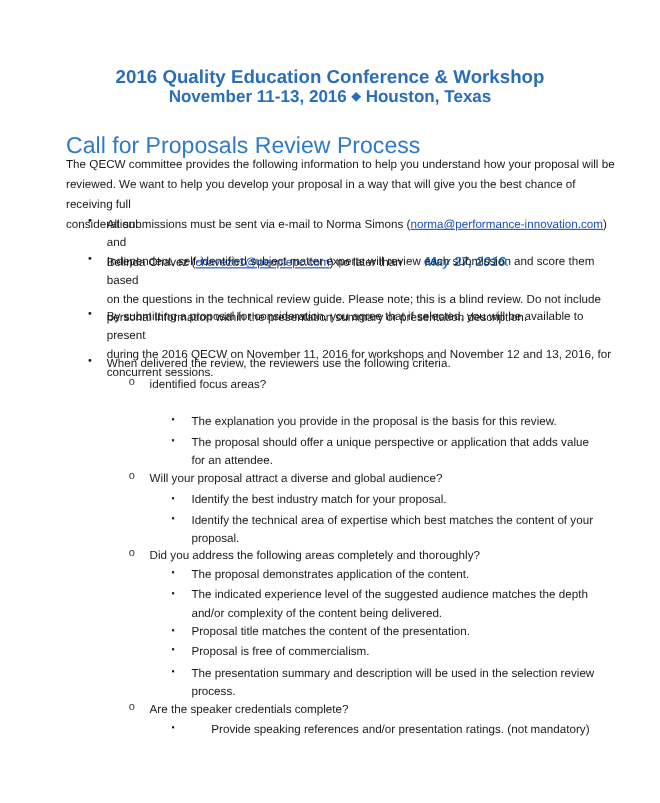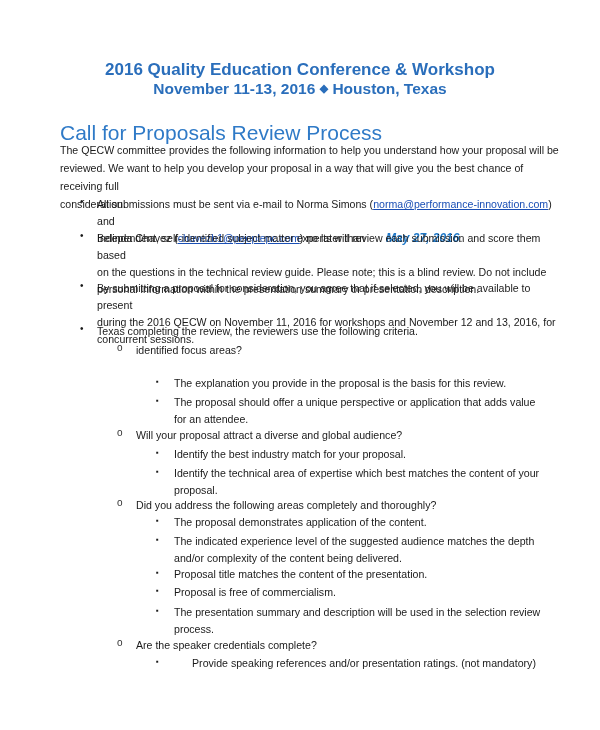--- a/index.html
+++ b/index.html
@@ -56,21 +56,21 @@
   </div>
 
   <span class="b1" style="top:280px;">•</span>
   <div class="row t1" style="top:280px;">
     <div>By submitting a proposal for consideration, you agree that if selected, you will be available to present</div>
     <div>during the 2016 QECW on November 11, 2016 for workshops and November 12 and 13, 2016, for</div>
     <div>concurrent sessions.</div>
   </div>
 
   <span class="b1" style="top:323px;">•</span>
-  <div class="row t1" style="top:323px;">Texas completing the review, the reviewers use the following criteria.</div>
+  <div class="row t1" style="top:323px;">When delivered the review, the reviewers use the following criteria.</div>
 
   <span class="b2" style="top:342px;">o</span>
   <div class="row t2" style="top:342px;">
     <div>identified focus areas?</div>
   </div>
   <span class="b3" style="top:377px;">▪</span>
   <div class="row t3" style="top:375px;">The explanation you provide in the proposal is the basis for this review.</div>
   <span class="b3" style="top:396px;">▪</span>
   <div class="row t3" style="top:394px;">
     <div>The proposal should offer a unique perspective or application that adds value</div>

